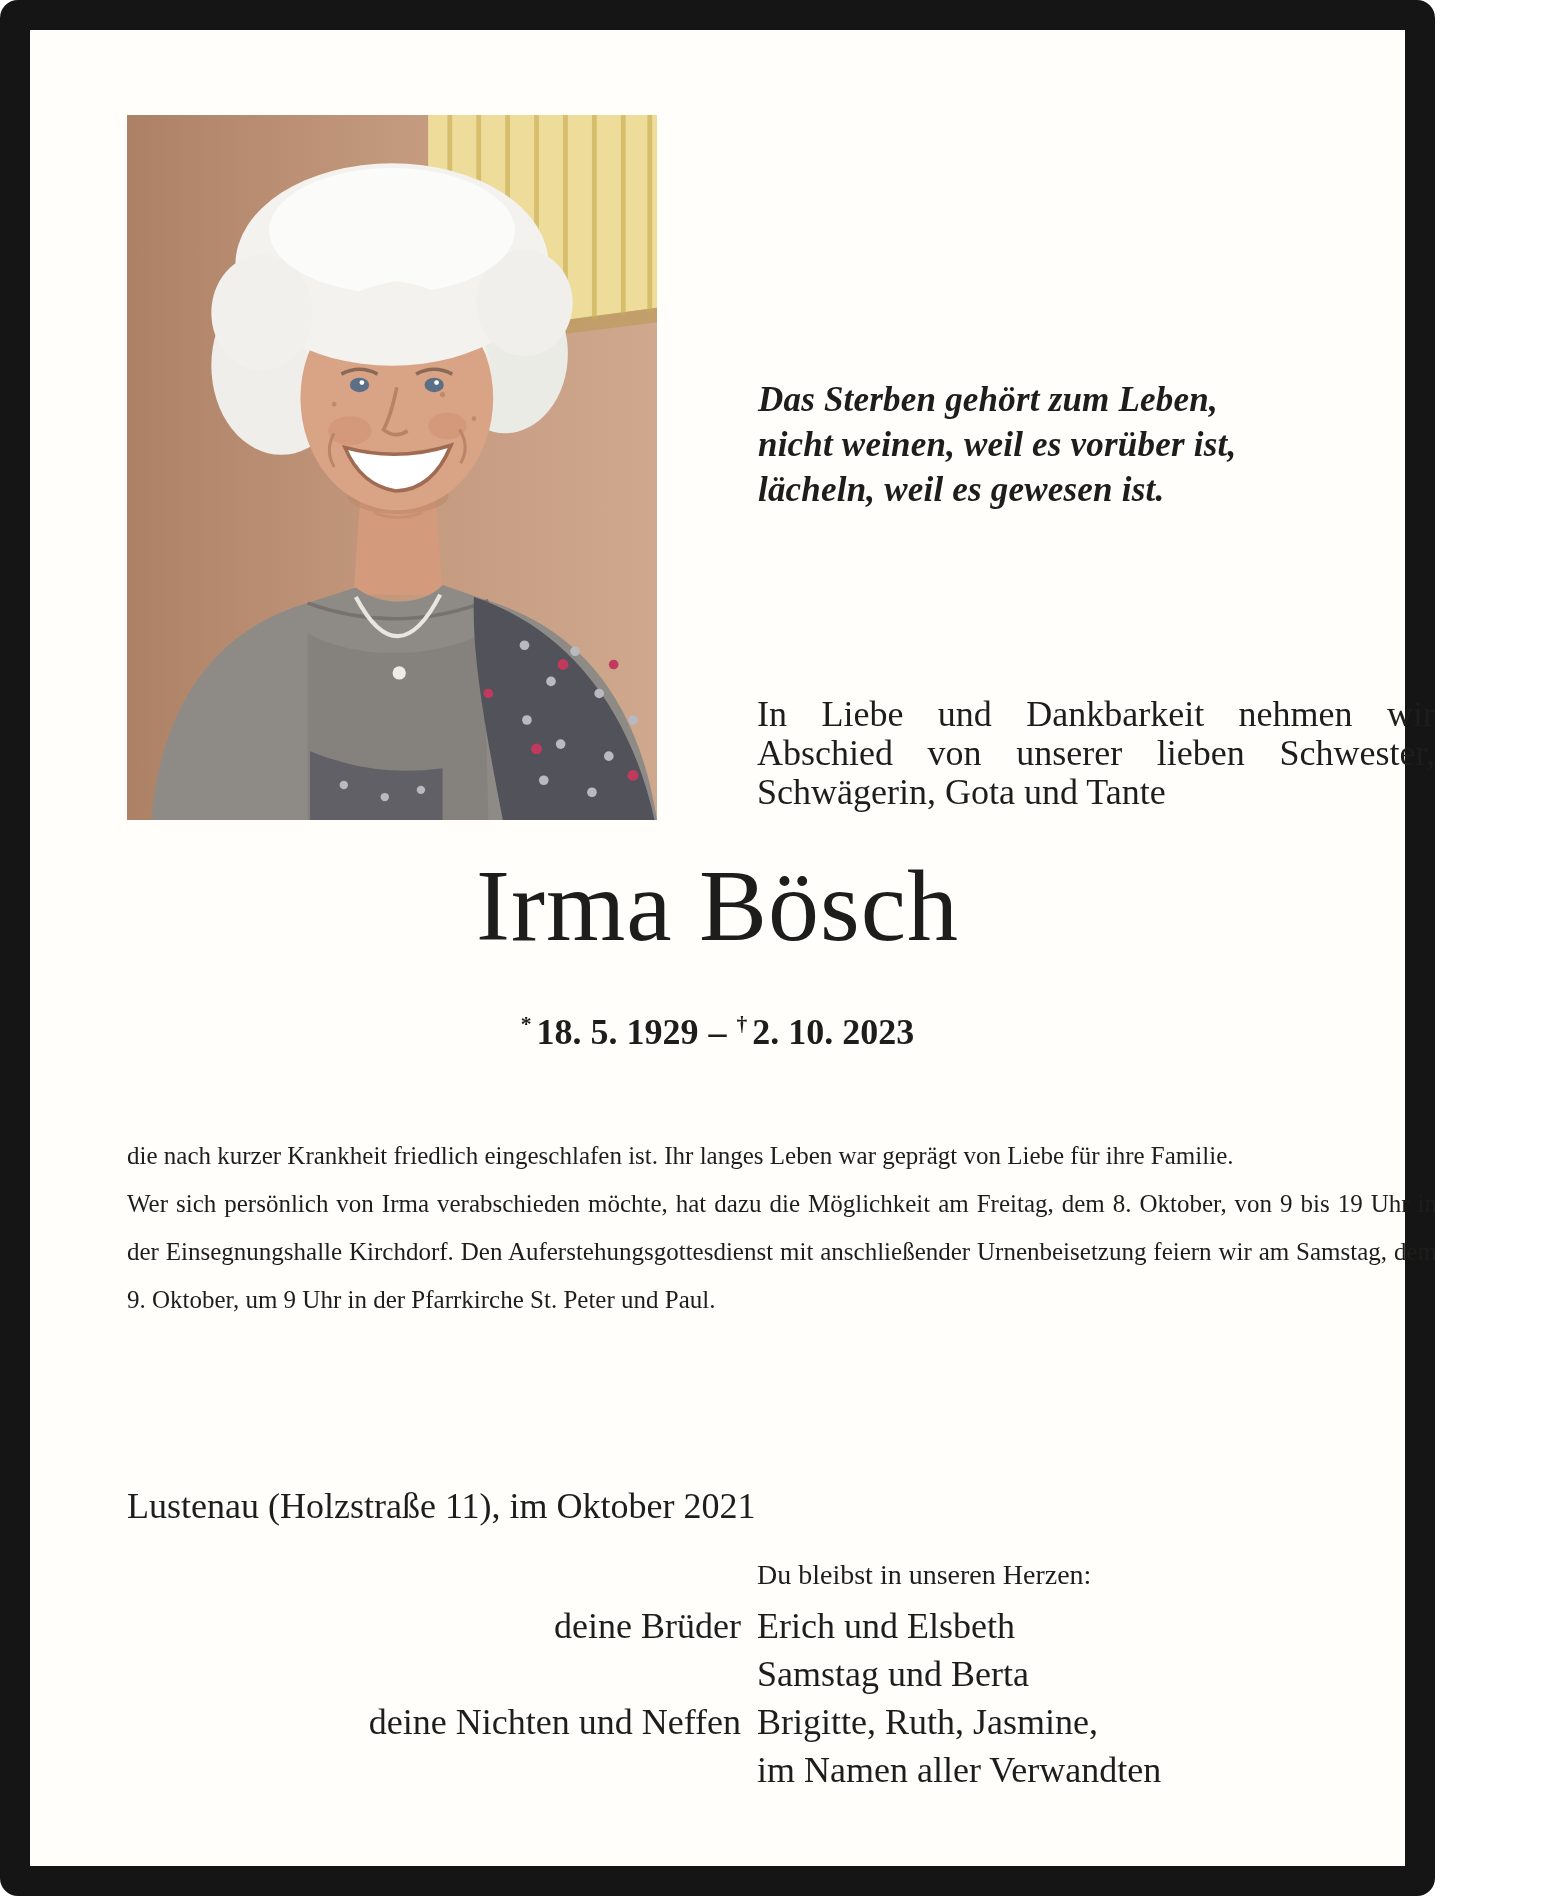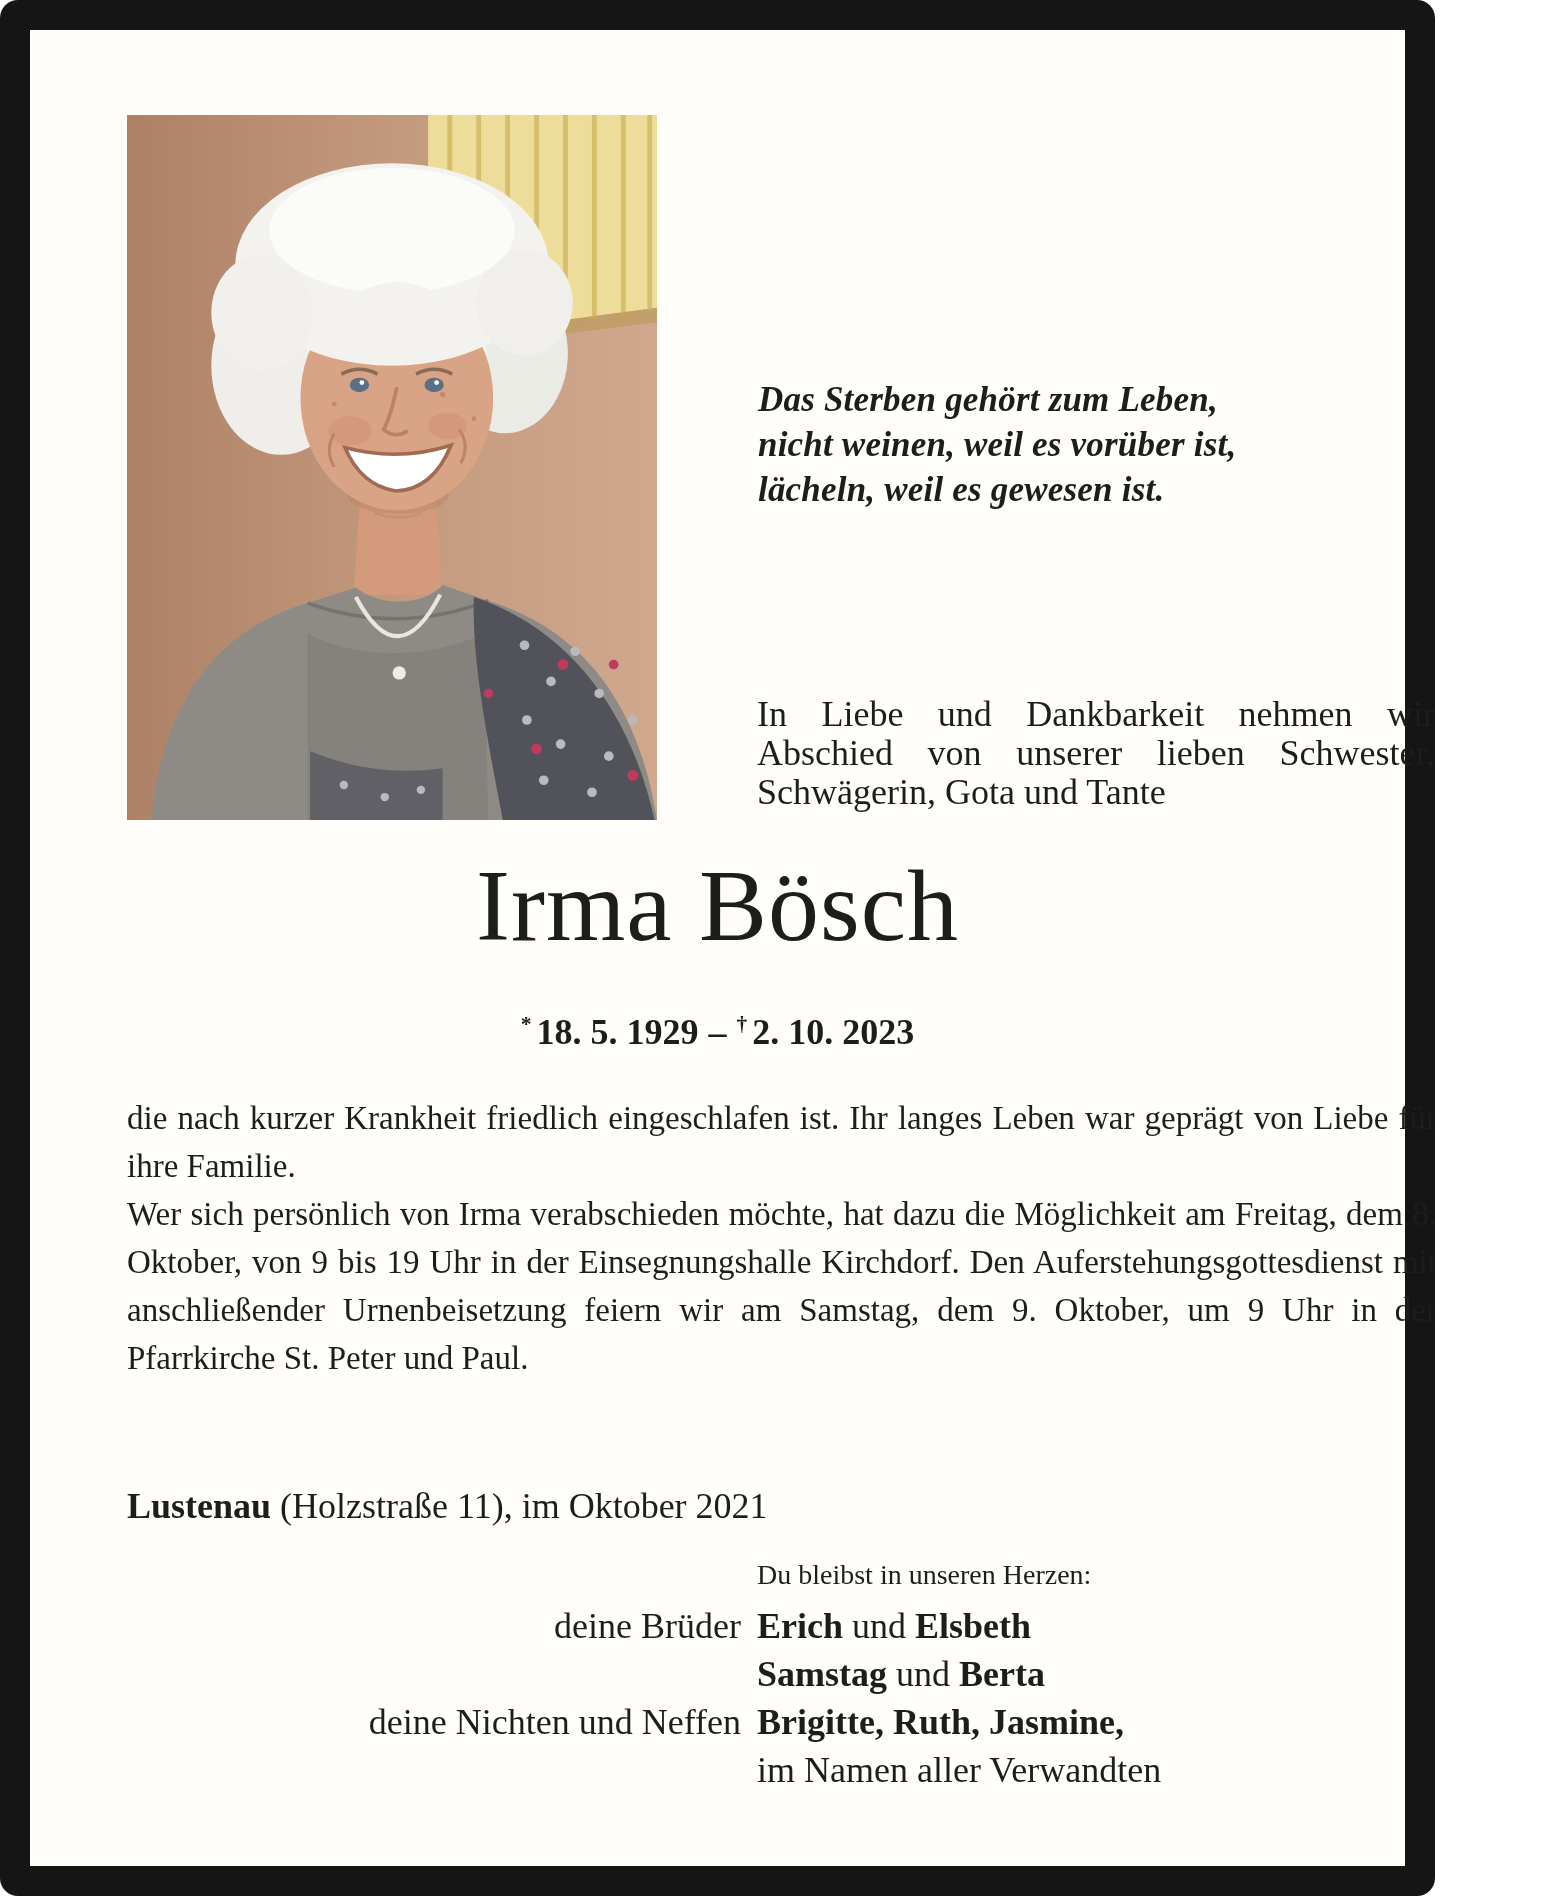--- a/index.html
+++ b/index.html
@@ -80,23 +80,23 @@
   .honor {
     left: 0; top: 1016px;
     width: 100%;
     text-align: center;
     font-size: 36px;
     font-weight: 700;
     line-height: 44px;
   }
 
   .body-text {
-    left: 97px; top: 1064px;
+    left: 97px; top: 1102px;
     width: 1310px;
-    font-size: 33px;
+    font-size: 25px;
     line-height: 48px;
     text-align: justify;
   }
   .body-text p { margin: 0; }
 
   .place {
     left: 97px; top: 1452px;
     font-size: 36px;
     line-height: 48px;
   }
@@ -113,21 +113,21 @@
     font-size: 36px;
   }
   .family-row { display: flex; line-height: 48px; }
   .family-label {
     width: 630px;
     padding-right: 16px;
     flex: none;
     text-align: right;
   }
   .family-names { flex: 1; }
-  .b { font-weight: 700; }
+  .b { font-weight: 400; }
 </style>
 </head>
 <body>
 
 <div class="frame">
   <div class="page">
 
     <div class="abs photo">
       <svg viewBox="0 0 440 585" preserveAspectRatio="none">
         <defs>

